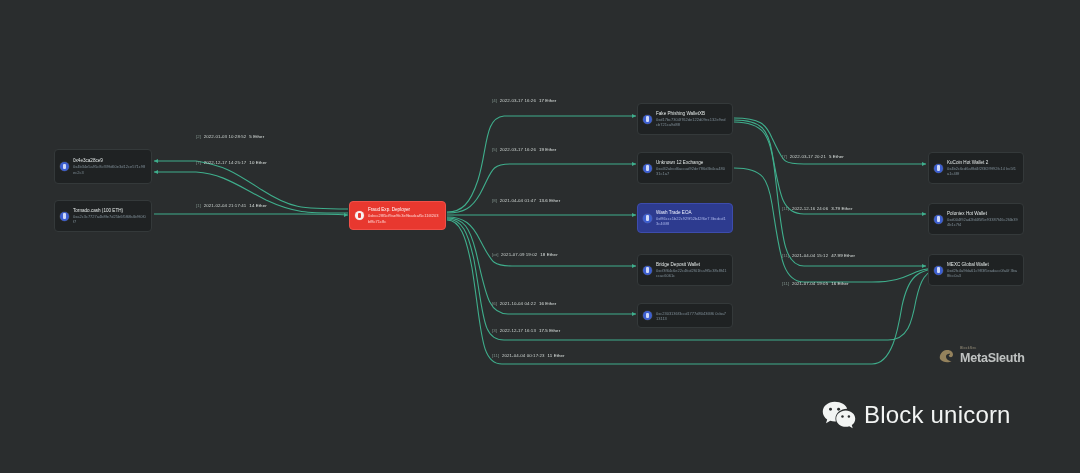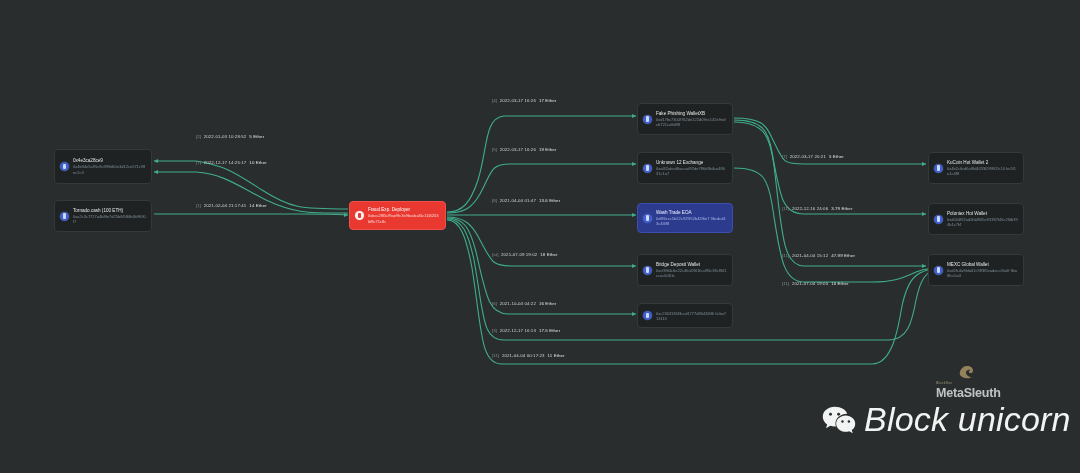--- a/index.html
+++ b/index.html
@@ -140,24 +140,23 @@
     position: absolute;
     display: flex;
     align-items: center;
   }
   #bu-mark {
     width: 34px; height: 30px;
     margin-right: 8px;
     flex: 0 0 auto;
   }
   #bu-text {
-    font-size: 34px;
+    font-size: 24px;
     color: #f2f4f3;
     letter-spacing: .2px;
-    font-style: italic;
   }
 </style>
 </head>
 <body>
 
 <div id="stage">
 
   <svg id="edge-layer" viewBox="0 0 1080 473" width="1080" height="473">
       <path class="edge-path" d="M 348 209 C 300 209 290 208 262 190 C 234 172 226 166 196 161 L 154 161"></path>
       <path d="M 154 161 l 4 -2 l 0 4 z" class="edge-arrow"></path>
@@ -277,21 +276,21 @@
       <div class="edge-label" style="left: 492px; top: 257px;"><span class="idx">[ot]</span><span>2021-07-09 19:02</span><span class="amt">18 Ether</span></div>
       <div class="edge-label" style="left: 492px; top: 306px;"><span class="idx">[6]</span><span>2021-10-04 04:22</span><span class="amt">16 Ether</span></div>
       <div class="edge-label" style="left: 492px; top: 333px;"><span class="idx">[3]</span><span>2022-12-17 16:13</span><span class="amt">17.5 Ether</span></div>
       <div class="edge-label" style="left: 492px; top: 358px;"><span class="idx">[11]</span><span>2021-04-04 00:17:23</span><span class="amt">11 Ether</span></div>
       <div class="edge-label" style="left: 782px; top: 159px;"><span class="idx">[7]</span><span>2022-03-17 20:21</span><span class="amt">5 Ether</span></div>
       <div class="edge-label" style="left: 782px; top: 211px;"><span class="idx">[11]</span><span>2022-12-16 24:06</span><span class="amt">3.79 Ether</span></div>
       <div class="edge-label" style="left: 782px; top: 258px;"><span class="idx">[11]</span><span>2021-04-04 15:12</span><span class="amt">47.99 Ether</span></div>
       <div class="edge-label" style="left: 782px; top: 286px;"><span class="idx">[11]</span><span>2021-07-04 19:05</span><span class="amt">16 Ether</span></div>
     </div>
 
-  <div id="metasleuth" style="left: 936px; top: 362px; flex-direction: column;">
+  <div id="metasleuth" style="left: 936px; top: 346px;">
     <svg id="ms-mark" viewBox="0 0 40 40">
       <path d="M8 26 C6 18 12 9 21 8 C29 7 34 12 34 17 C34 21 31 23 28 22 C25 21 25 18 27 17 C24 15 20 17 20 21 C20 26 25 30 31 30 C26 34 14 34 8 26 Z" fill="#b29a6a"></path>
       <circle cx="26.5" cy="16.5" r="1.3" fill="#2a2d2e"></circle>
     </svg>
     <div id="ms-words">
       <div id="ms-sub">BlockSec</div>
       <div id="ms-main">MetaSleuth</div>
     </div>
   </div>
 

